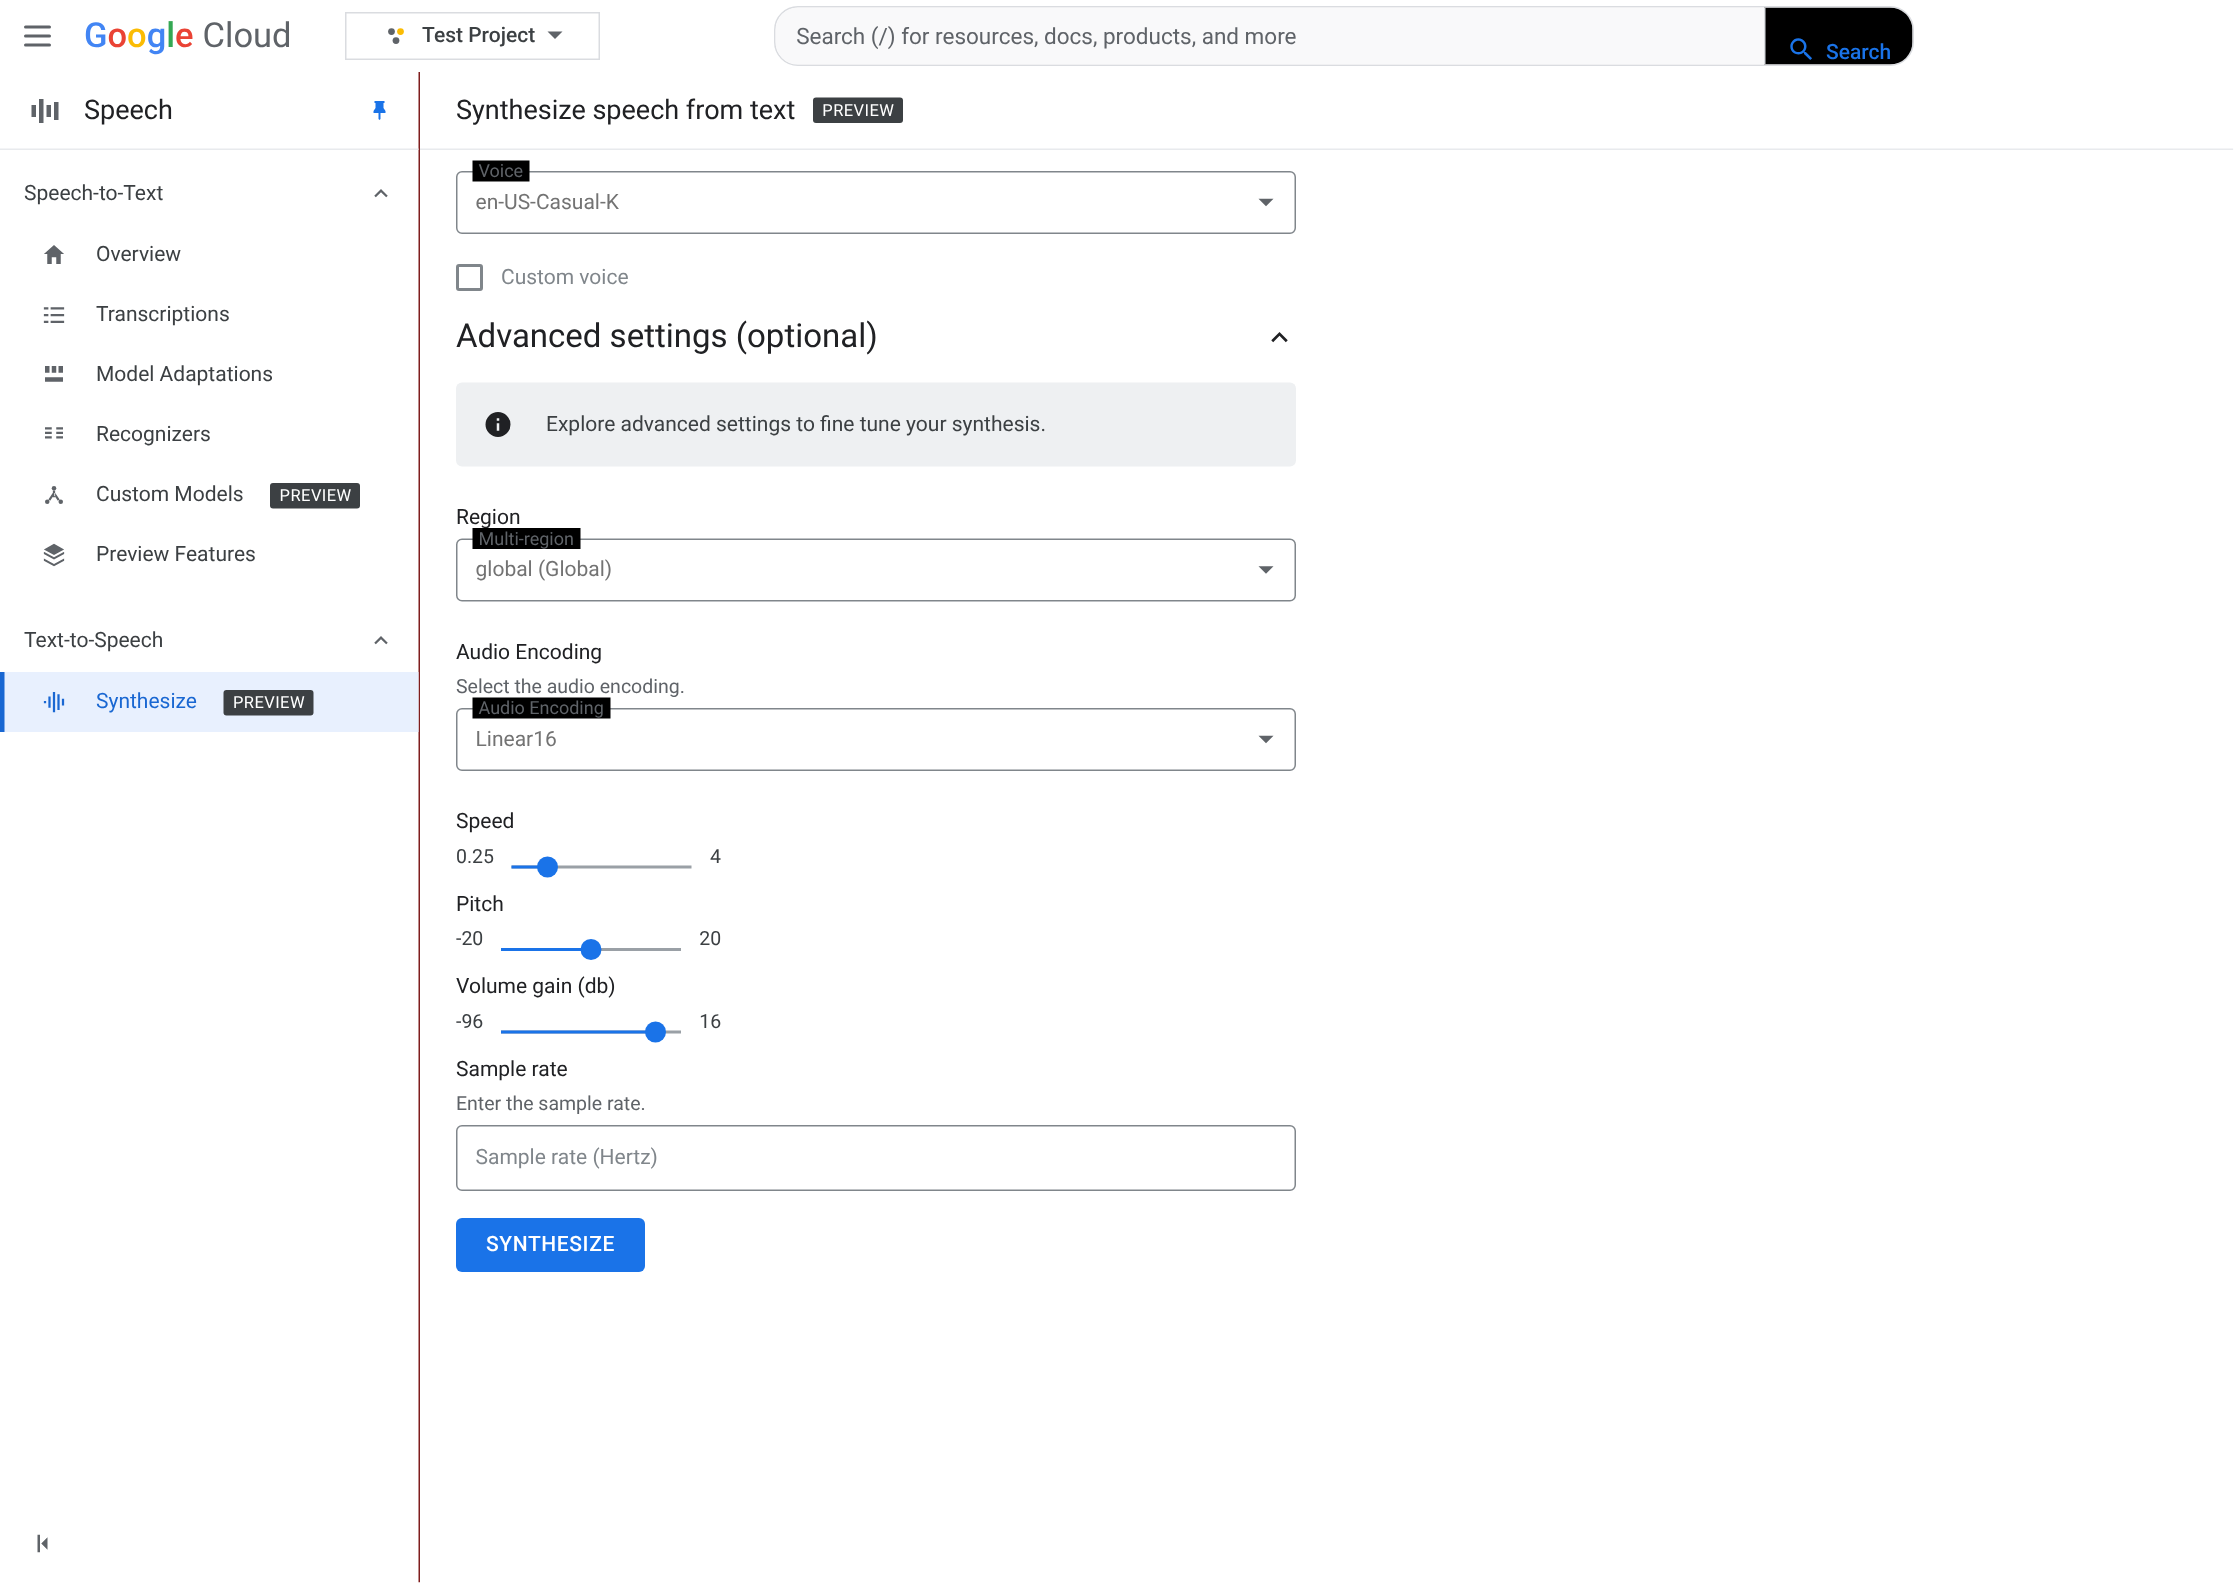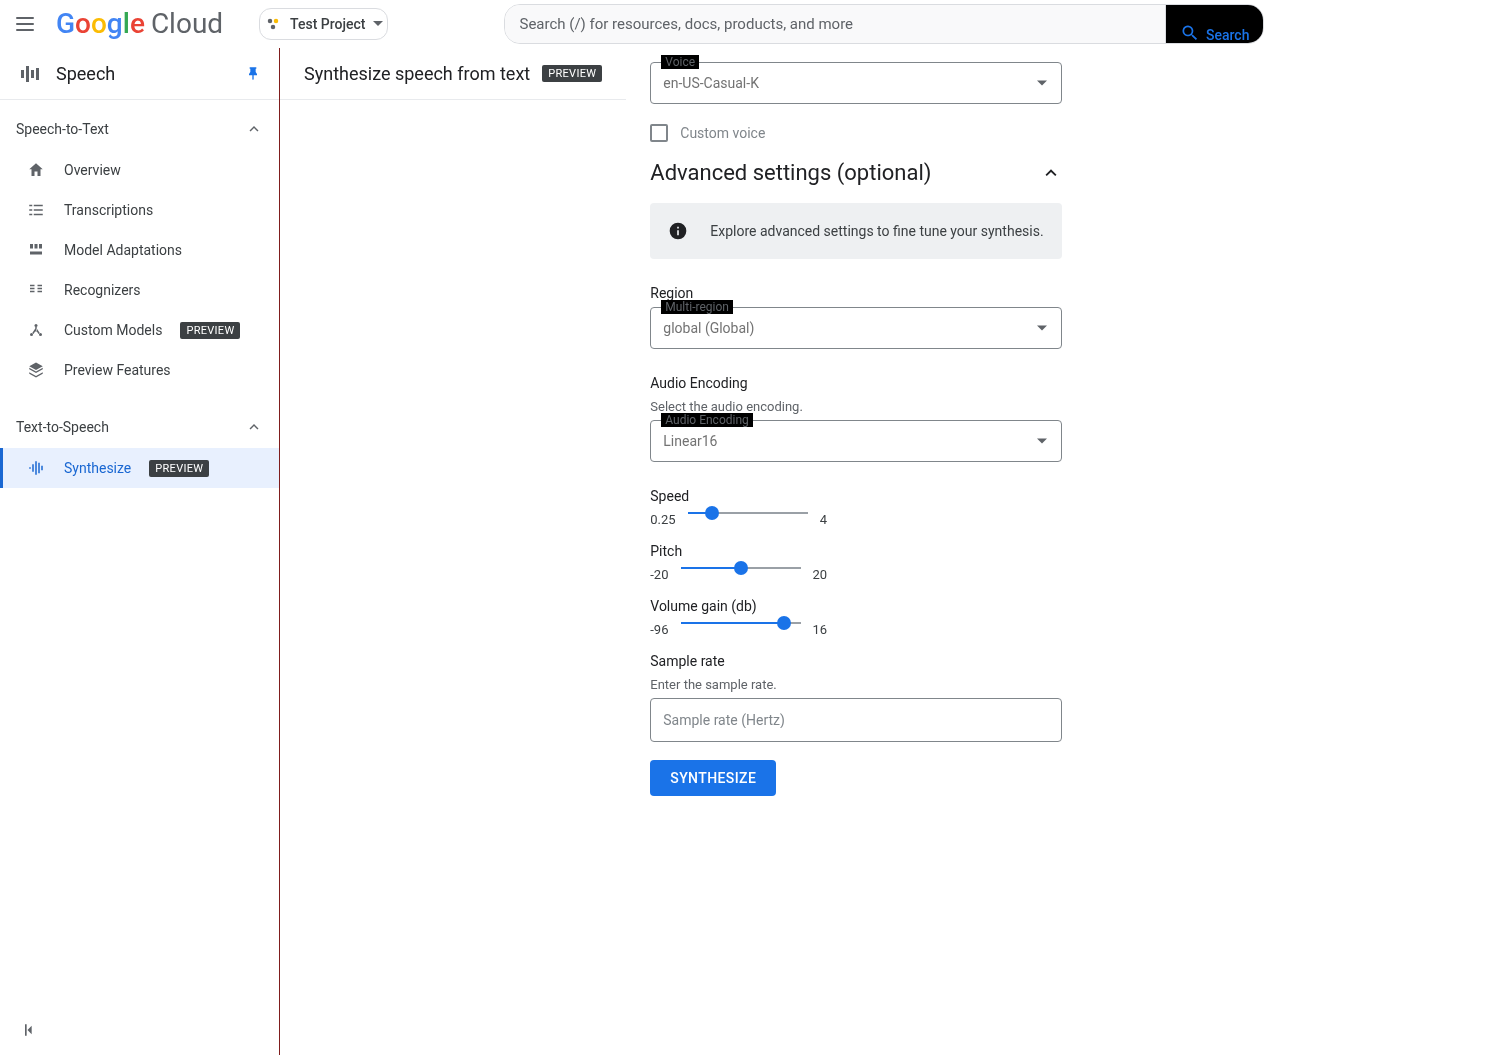--- a/index.html
+++ b/index.html
@@ -1,24 +1,24 @@
 <!DOCTYPE html>
 <html><head>
 <meta charset="utf-8">
 <style>
 *{box-sizing:border-box;margin:0;padding:0;font-family:"Google Sans",Roboto,Arial,sans-serif}
 body{background:#fff;color:#202124;font-size:14px}
 .topbar{display:flex;align-items:center;height:48px;padding:0 16px;gap:16px;border-bottom:1px solid #fff}
 .hamburger{width:24px;height:24px;cursor:pointer;display:flex;flex-direction:column;justify-content:center;gap:4px}
 .hamburger span{display:block;width:18px;height:2px;background:#5f6368;border-radius:1px}
-.logo{display:flex;align-items:center;gap:4px;font-size:28px}
+.logo{display:flex;align-items:center;gap:4px;font-size:23px}
 .logo-google{font-weight:500}
 .lg-b{color:#4285f4}.lg-r{color:#ea4335}.lg-y{color:#fbbc04}.lg-g{color:#34a853}
 .logo-cloud{color:#5f6368;font-weight:400;margin-left:2px}
-.project-picker{display:flex;align-items:center;gap:8px;border:1px solid #dadce0;border-radius:12px;padding:6px 4px;cursor:pointer;margin-left:20px}
+.project-picker{display:flex;align-items:center;gap:8px;border:1px solid #dadce0;border-radius:0;padding:6px 24px;cursor:pointer;margin-left:20px}
 .project-dots{width:18px;height:18px}
 .project-name{color:#3c4043;font-weight:500}
 .caret-down{width:0;height:0;border-left:5px solid transparent;border-right:5px solid transparent;border-top:5px solid #5f6368}
 .searchbar{flex:1;display:flex;max-width:760px;margin-left:100px;border:1px solid #dadce0;border-radius:16px;height:40px;overflow:hidden}
 .searchbar input{flex:1;border:none;outline:none;padding:0 14px;font-size:15px;color:#3c4043;background:#f9f9fa}
 .searchbar input::placeholder{color:#5f6368}
 .search-btn{display:flex;align-items:flex-end;gap:6px;padding:0 14px;border-left:1px solid #dadce0;color:#1a73e8;font-weight:500;cursor:pointer;background:#000000}
 .search-btn svg{width:20px;height:20px;fill:#1a73e8}
 .workspace{display:flex;height:calc(100vh - 48px)}
 .sidebar{width:280px;border-right:1px solid #7f1d1d;position:relative;display:flex;flex-direction:column}
@@ -27,41 +27,41 @@
 .pin-icon{color:#1a73e8;cursor:pointer}
 .nav-section{padding:8px 0}
 .section-header{display:flex;align-items:center;padding:12px 16px;cursor:pointer;color:#3c4043}
 .section-header .spacer{flex:1}
 .nav-item{display:flex;align-items:center;gap:18px;padding:10px 14px 10px 26px;cursor:pointer;font-size:14px;color:#3c4043}
 .nav-item.active{background:#e8f0fe;color:#1967d2;border-left:3px solid #1967d2;padding-left:23px}
 .nav-item .nav-icon{width:20px;height:20px;display:flex;align-items:center;justify-content:center;color:#5f6368}
 .nav-item.active .nav-icon{color:#1967d2}
 .badge-preview{background:#3c4043;color:#fff;font-size:11px;padding:2px 6px;border-radius:2px;letter-spacing:.3px}
 .collapse-handle{position:absolute;bottom:12px;left:20px;cursor:pointer;color:#5f6368}
-.main{flex:1;display:flex;flex-direction:row;overflow:hidden}
+.main{flex:1;display:flex;flex-direction:column;overflow:hidden}
 .page-header{display:flex;align-items:center;gap:12px;padding:14px 24px;height:52px;border-bottom:1px solid #e8eaed}
 .page-title{font-size:18px;color:#202124}
 .content{padding:8px 24px 40px;overflow-y:auto}
 .form-block{max-width:560px}
 .fld{position:relative;border:1px solid #80868b;border-radius:4px;margin-top:6px}
 .fld-label{position:absolute;top:-8px;left:10px;background:#000000;padding:0 4px;font-size:12px;color:#5f6368}
 .fld-select{width:100%;padding:12px 38px 12px 12px;border:none;background:none;font-size:14px;color:#737373;appearance:none;outline:none;cursor:pointer}
 .fld-caret{position:absolute;right:14px;top:50%;transform:translateY(-50%);pointer-events:none}
 .fld-input{width:100%;padding:13px 12px;border:none;background:none;font-size:14px;color:#202124;outline:none}
 .fld-input::placeholder{color:#80868b}
 .checkbox-row{display:flex;align-items:center;gap:12px;margin:20px 0 12px;color:#80868b}
 .checkbox-box{width:18px;height:18px;border:2px solid #80868b;border-radius:2px;cursor:pointer}
 .sect-title{font-size:22px;color:#202124;margin-top:18px;display:flex;align-items:center}
 .sect-title .spacer{flex:1}
 .chev-up{cursor:pointer}
 .info-banner{background:#eef0f2;border-radius:4px;padding:18px 18px;display:flex;align-items:center;gap:22px;margin:18px 0 26px;color:#3c4043}
 .info-banner svg{flex-shrink:0}
 .subhead{font-weight:400;color:#202124;margin-top:4px;margin-bottom:2px}
 .helper{font-size:13px;color:#5f6368;margin:8px 0 2px}
-.slider-row{display:flex;align-items:flex-start;gap:12px;margin:8px 0 16px;color:#3c4043;font-size:13px}
+.slider-row{display:flex;align-items:flex-end;gap:12px;margin:8px 0 16px;color:#3c4043;font-size:13px}
 .slider-track{position:relative;flex:0 0 120px;height:2px;background:#9aa0a6}
 .slider-fill{position:absolute;left:0;top:0;height:2px;background:#1a73e8}
 .slider-thumb{position:absolute;top:50%;width:14px;height:14px;border-radius:50%;background:#1a73e8;transform:translate(-50%,-50%);cursor:pointer}
 .synth-btn{margin-top:18px;background:#1a73e8;color:#fff;border:none;border-radius:4px;padding:10px 20px;font-size:14px;font-weight:500;letter-spacing:.4px;cursor:pointer}
 .spacer{flex:1}
 </style>
 </head>
 <body>
 
 <div class="topbar">

